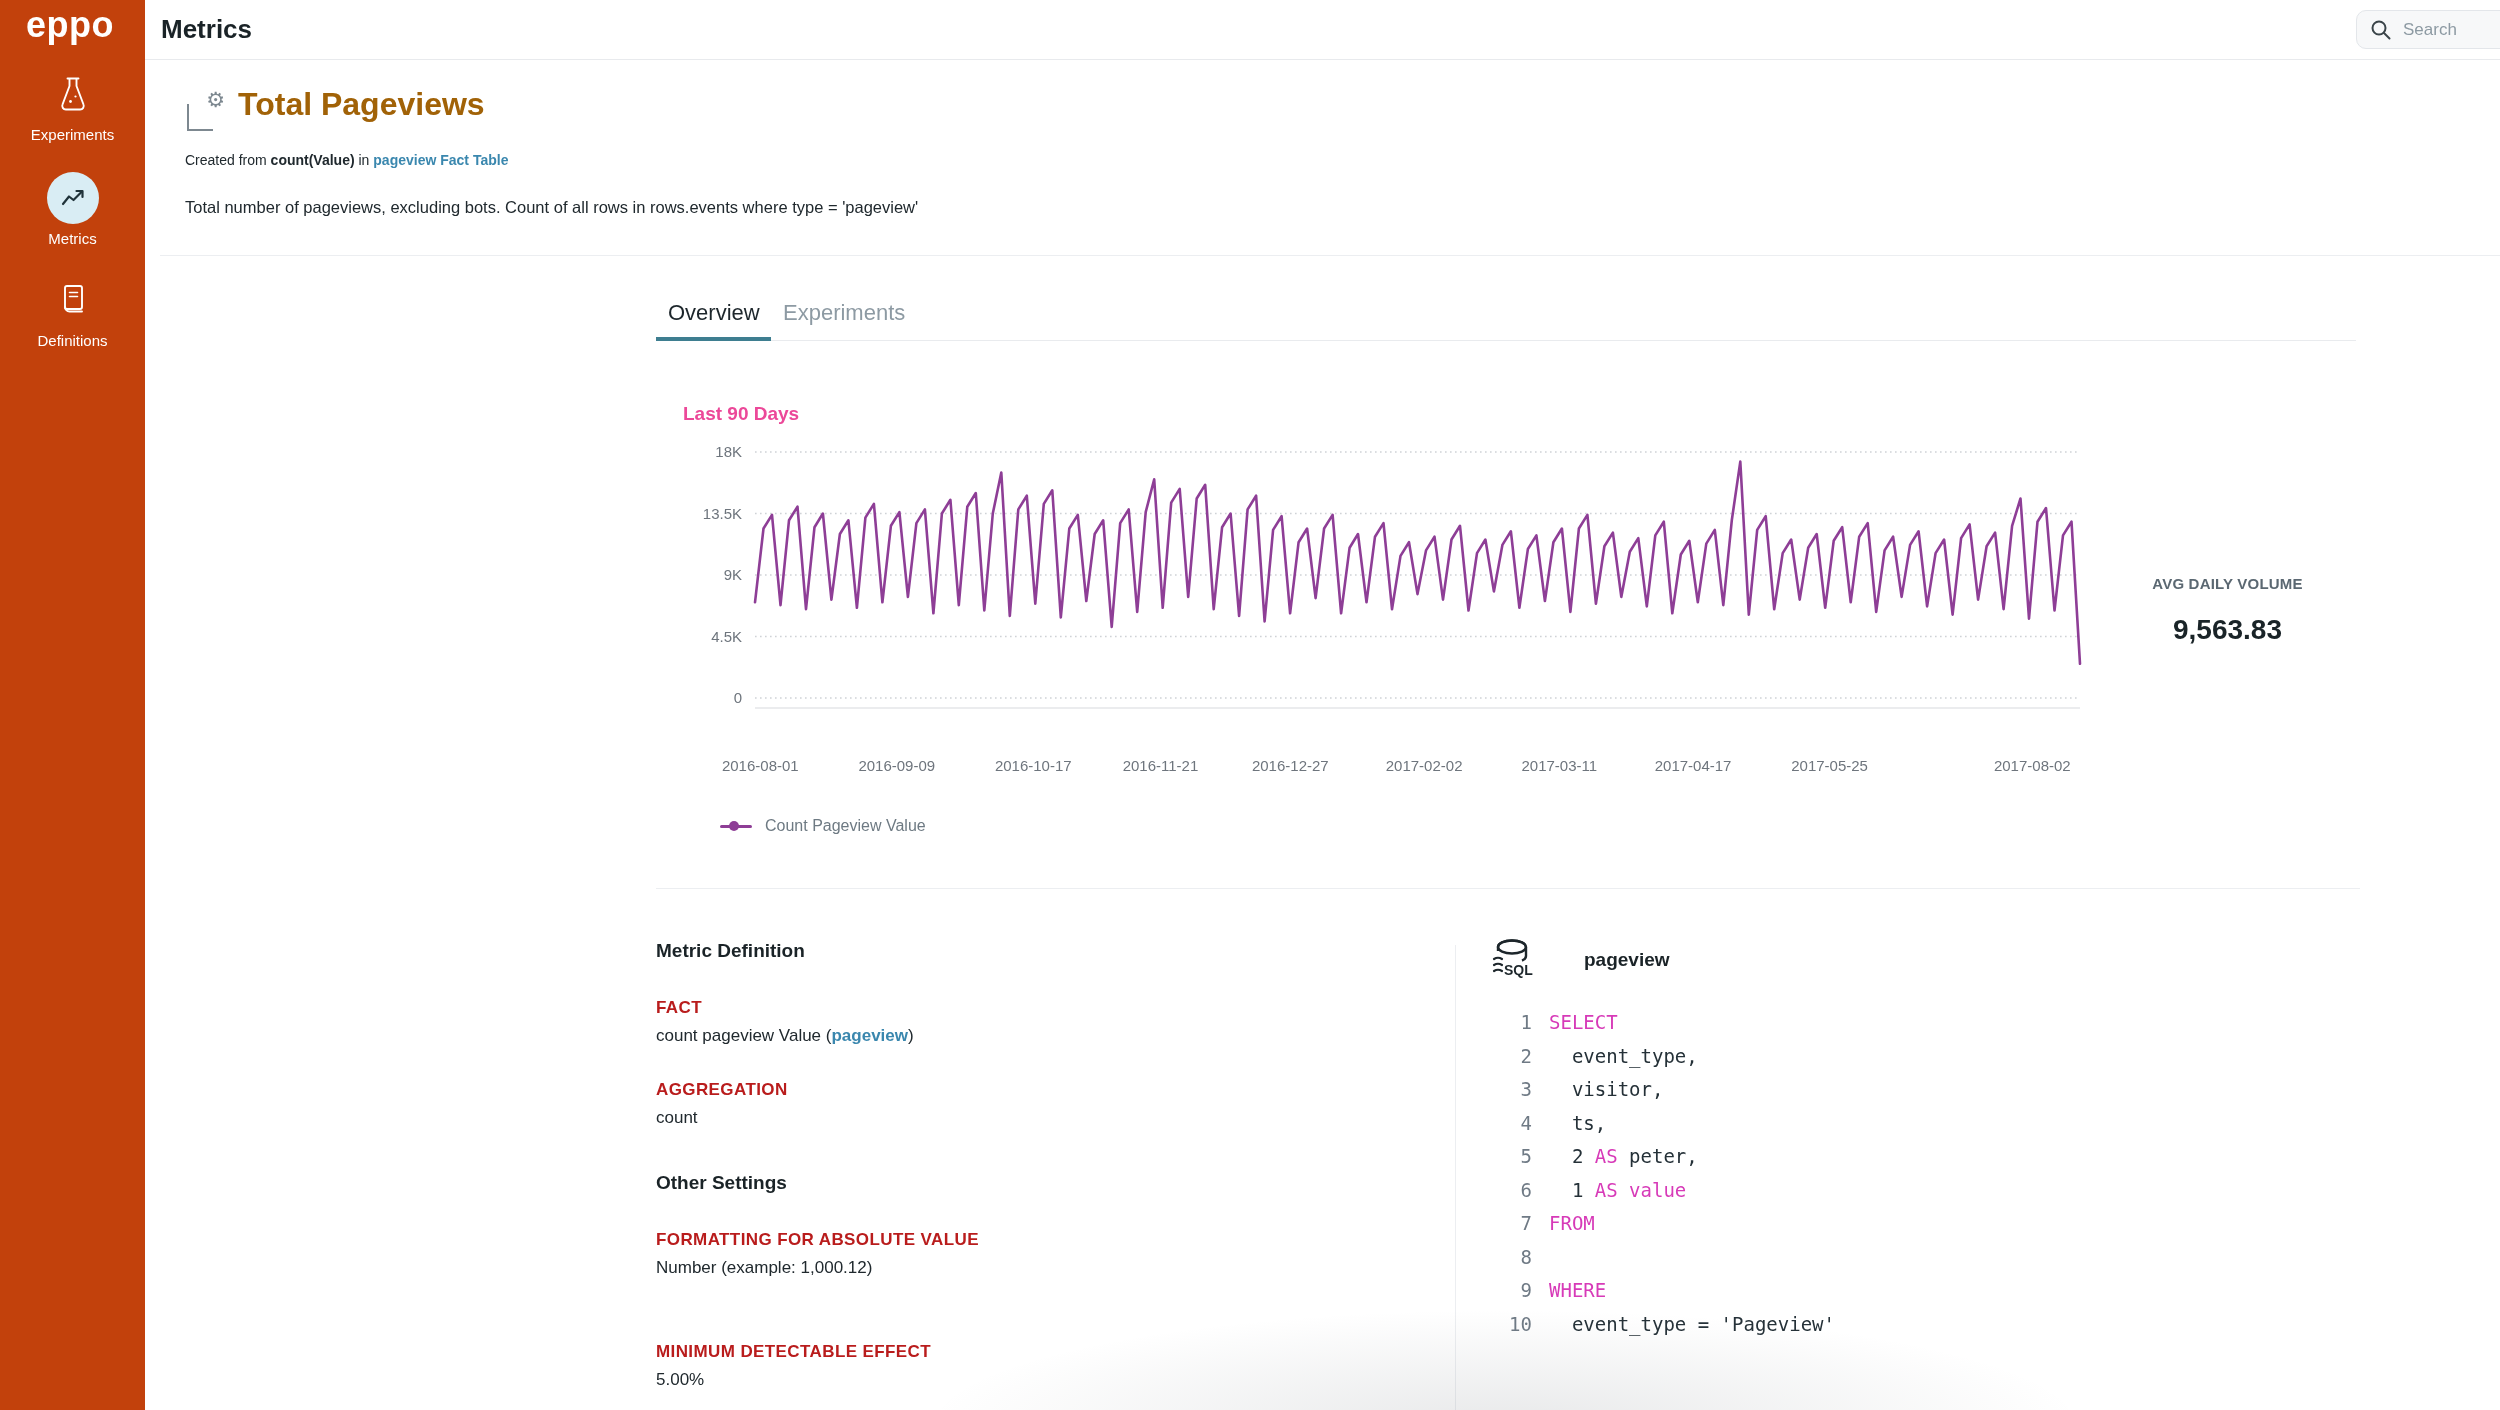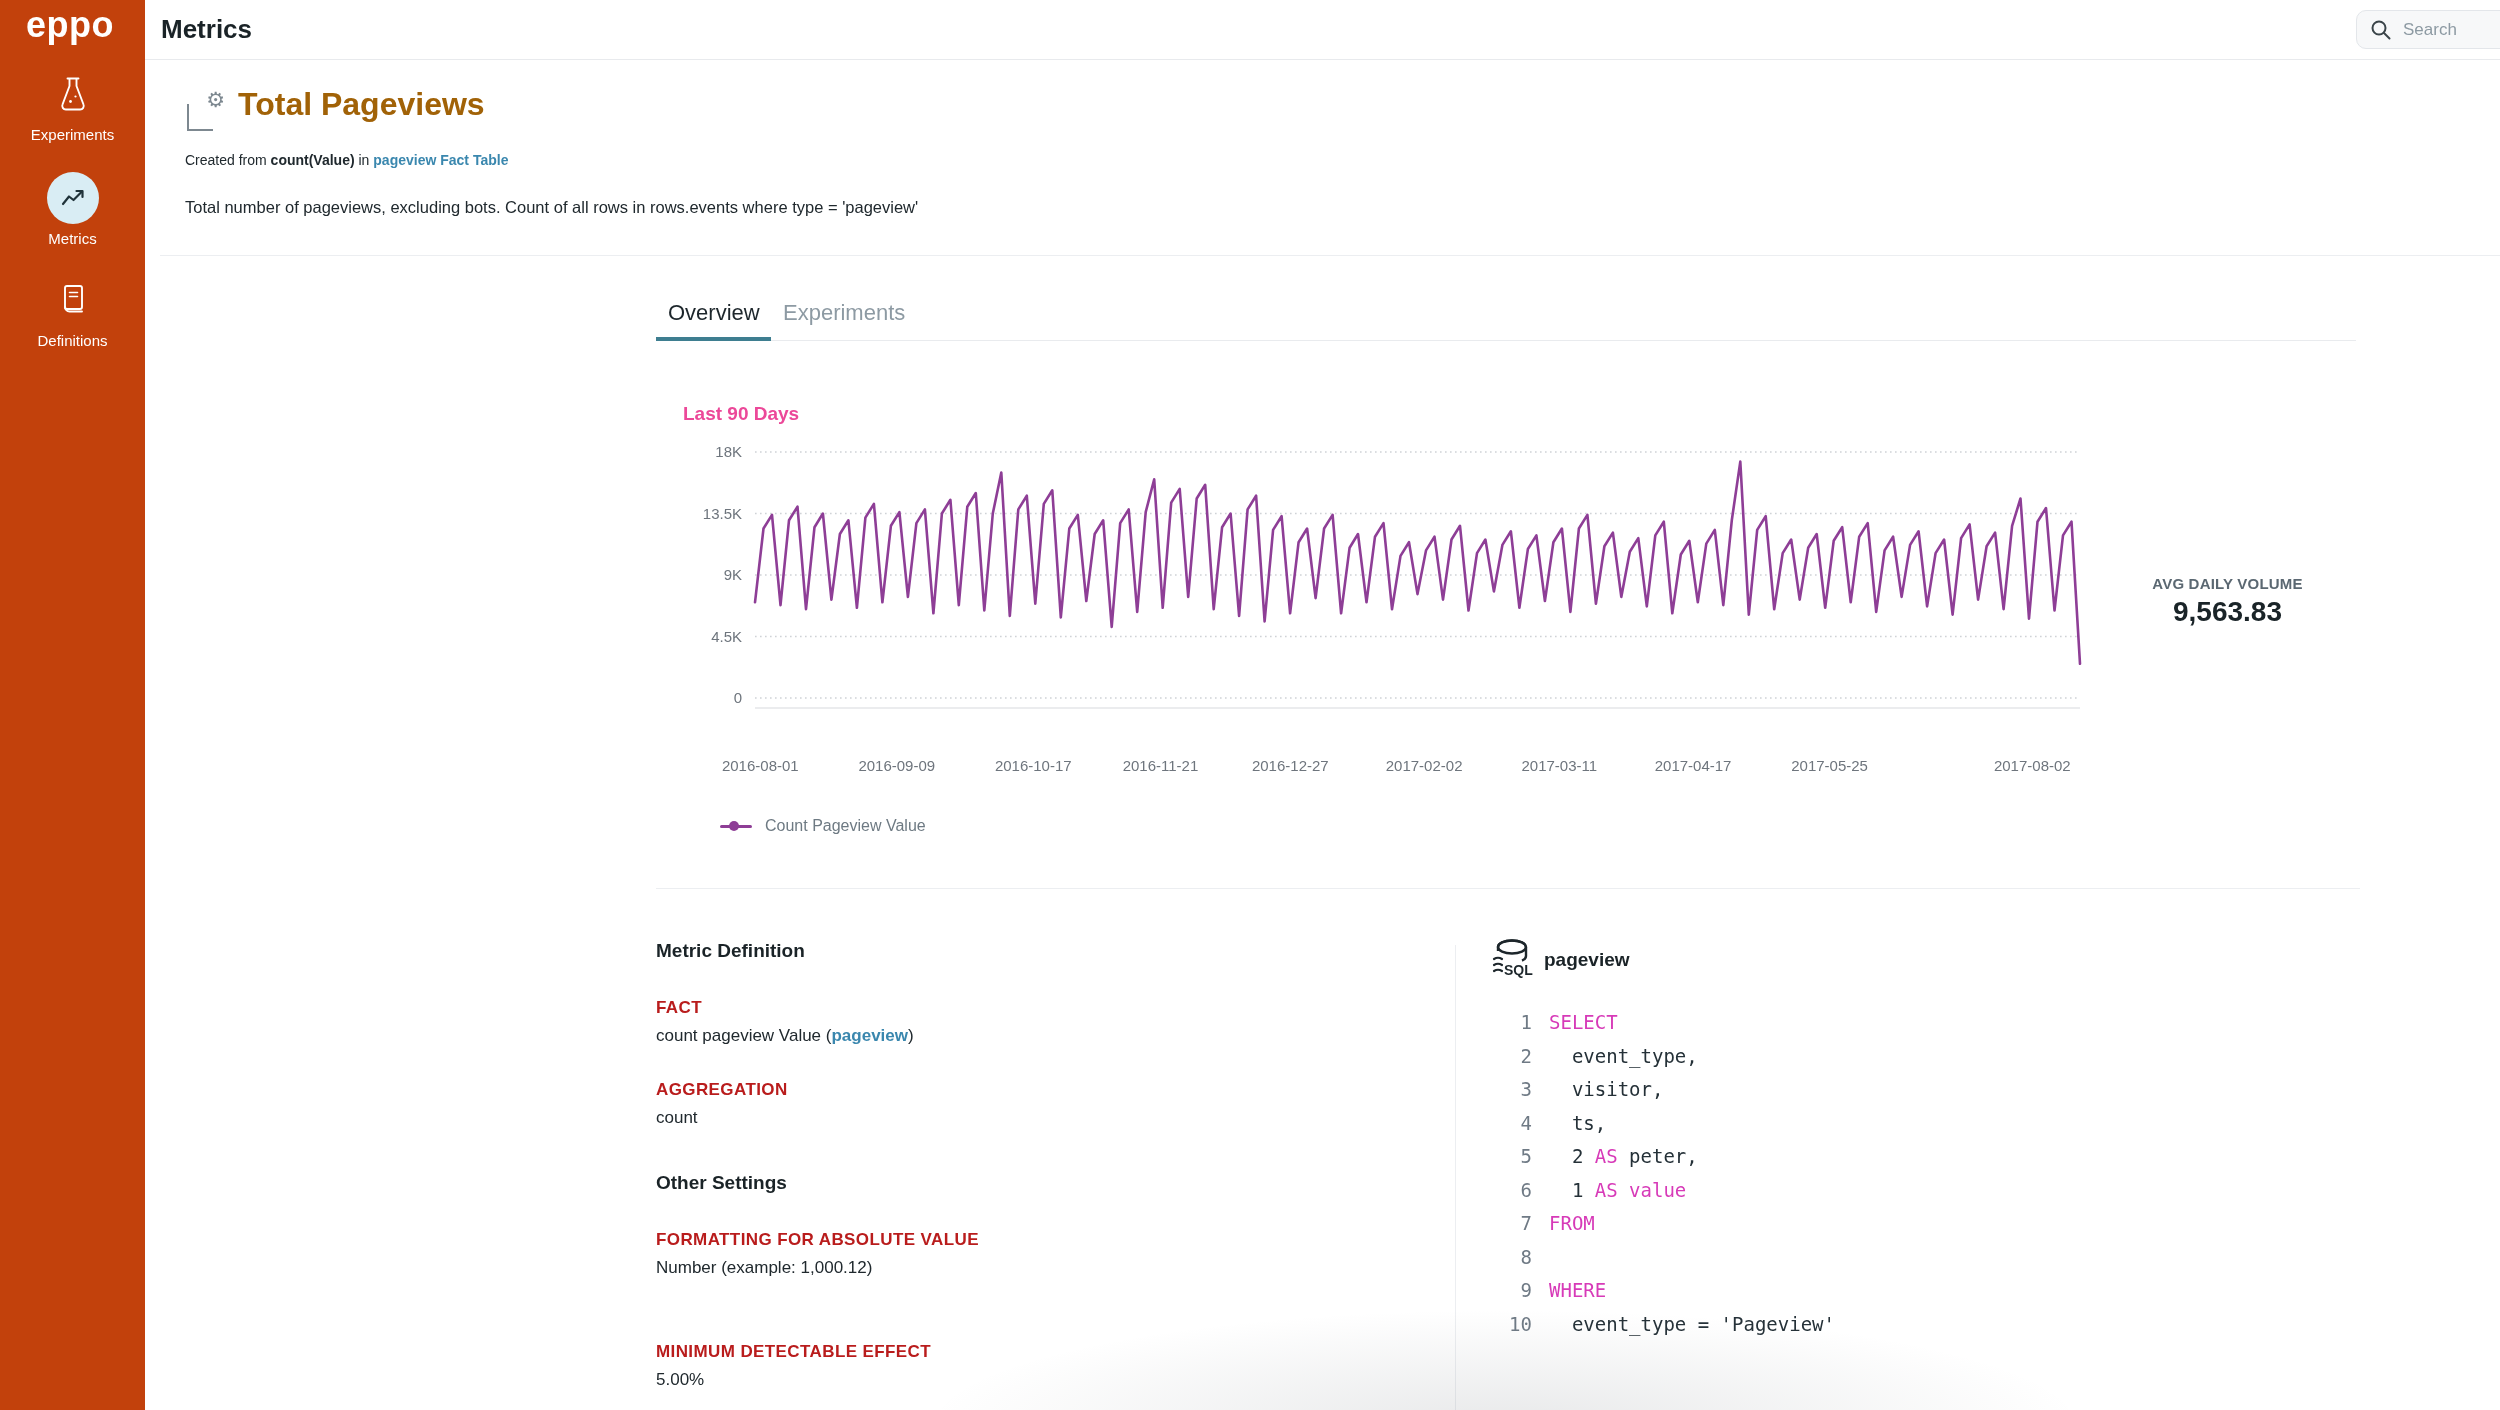--- a/index.html
+++ b/index.html
@@ -42,27 +42,27 @@
   .chart-title { position:absolute; left:538px; top:343px; font-size:19px; font-weight:bold; color:#ec4899; }
   .chart-wrap { position:absolute; left:511px; top:370px; width:1704px; height:352px; }
   .chart-wrap svg { display:block; }
   .axis-text { font-size:15px; fill:#6e757d; font-family:"Liberation Sans",sans-serif; }
   .legend { position:absolute; left:575px; top:757px; display:flex; align-items:center; cursor:pointer; }
   .legend .mark { position:relative; width:32px; height:3px; background:#8e3e96; border-radius:2px; }
   .legend .mark .dot { position:absolute; left:9px; top:-3.5px; width:10px; height:10px; border-radius:50%; background:#8e3e96; }
   .legend .ltxt { margin-left:13px; font-size:16px; color:#6e7a83; }
   .stat { position:absolute; left:1995px; top:515px; width:175px; text-align:center; }
   .stat .slabel { font-size:15px; font-weight:bold; color:#5b6872; letter-spacing:0.2px; white-space:nowrap; }
-  .stat .svalue { margin-top:4px; font-size:28px; font-weight:bold; color:#1a2428; }
+  .stat .svalue { margin-top:22px; font-size:28px; font-weight:bold; color:#1a2428; }
   
   .sec-h { font-size:19px; font-weight:bold; color:#1a2327; position:absolute; left:511px; }
   .f-label { position:absolute; left:511px; font-size:17px; font-weight:bold; color:#b91c1c; letter-spacing:0.4px; }
   .f-value { position:absolute; left:511px; font-size:17px; color:#20292e; }
   
-  .sql-head { position:absolute; left:1345px; top:877px; display:flex; align-items:center; }
+  .sql-head { position:absolute; left:1345px; top:877px; display:flex; align-items:center;gap:40px; }
   .sql-head .t { font-size:19px; font-weight:bold; color:#1a2327; margin-left:10px; }
   .code { position:absolute; left:1345px; top:946px; font-family:"DejaVu Sans Mono", monospace; font-size:19px; line-height:33.5px; color:#253138; }
   .code .row { display:flex; white-space:pre; }
   .code .num { width:42px; text-align:right; color:#6f7a85; margin-right:17px; user-select:none; }
   .code .kw { color:#d73ab8; }
   .shadow-blob { position:absolute; left:760px; top:1245px; width:1200px; height:105px; pointer-events:none;
     background:radial-gradient(ellipse at 50% 115%, rgba(110,116,122,0.16), rgba(110,116,122,0) 68%); }
 </style>
 </head>
 <body>

